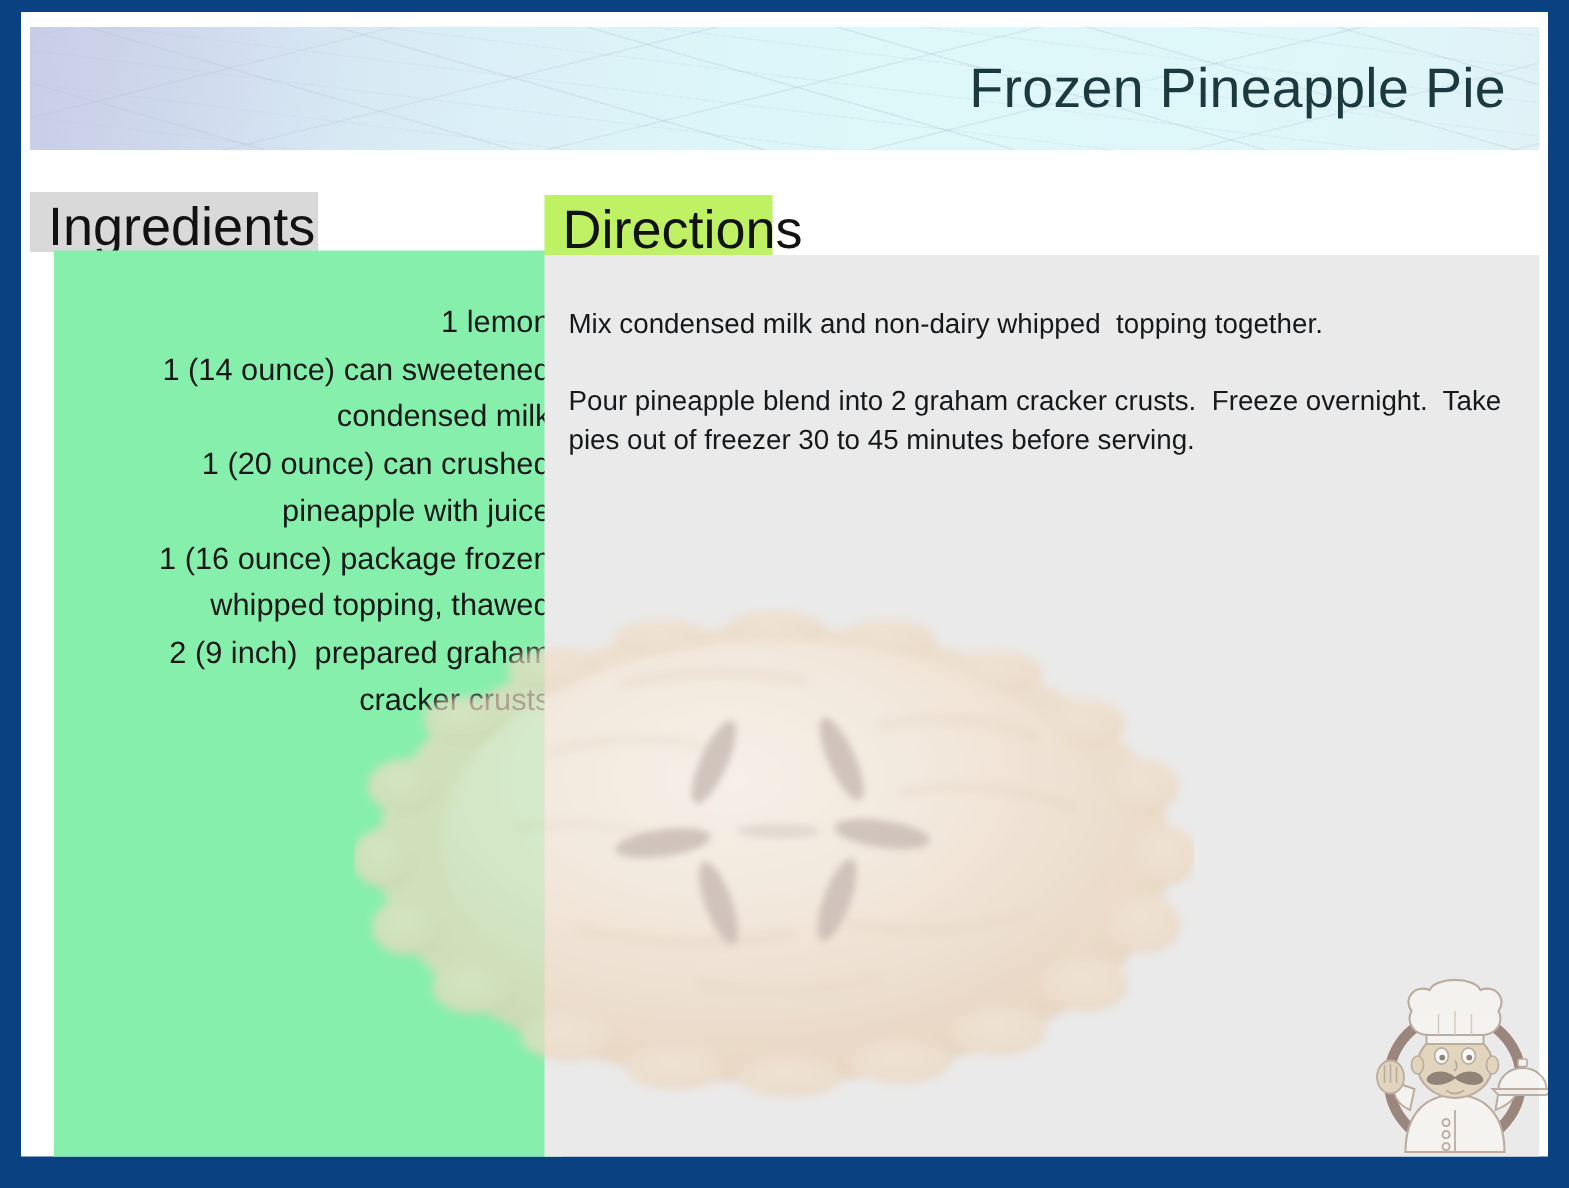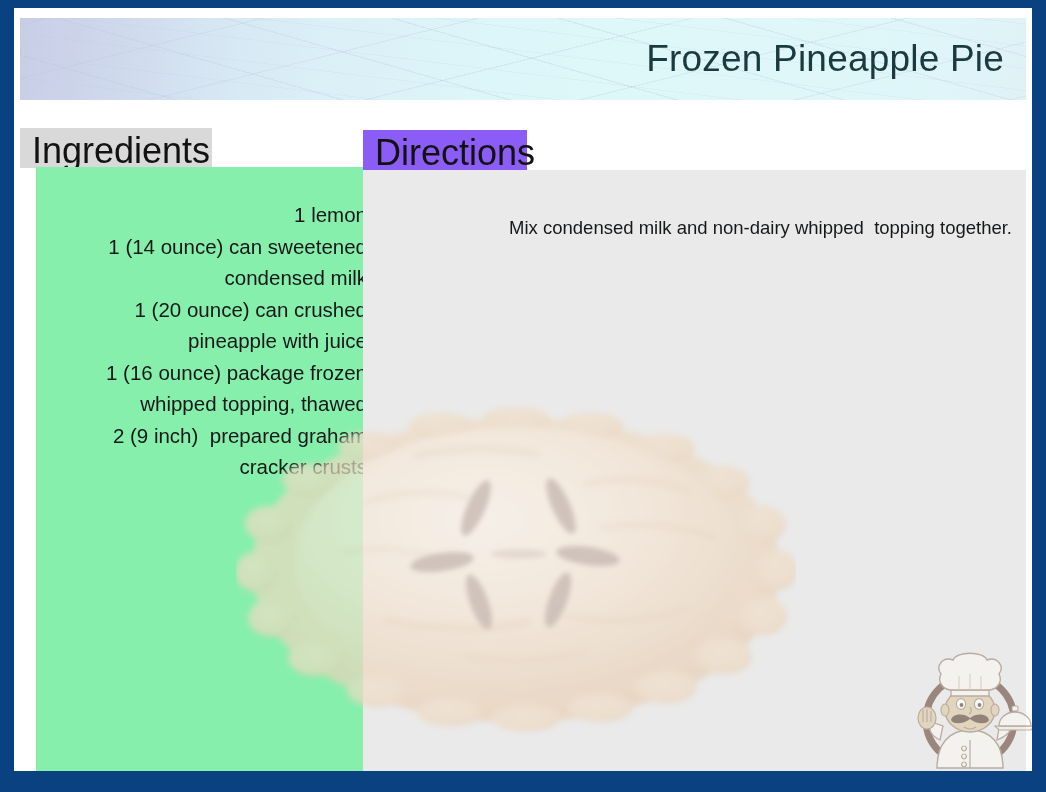--- a/index.html
+++ b/index.html
@@ -126,45 +126,44 @@
     right: 8px;
     font-size: 20.5px;
     line-height: 31.5px;
     color: #16181a;
     white-space: pre-wrap;
   }
 
   #directions-tab {
     left: 349px;
     top: 122px;
-    width: 164px;
+    width: 152px;
     height: 41px;
-    background: #8b5cf6;
+    background: #bef264;
   }
   #directions-panel {
     position: absolute;
     left: 349px;
     top: 162px;
     width: 663px;
     height: 602px;
     background: #eaeaea;
   }
   #directions-body {
     position: absolute;
     left: 16px;
     top: 28px;
     right: 14px;
     font-size: 18.5px;
     line-height: 26px;
     color: #16181a;
   }
   #directions-body p {
-    margin: 17px 0 25px 0;
+    margin: 5px 0 25px 0;
     white-space: pre-wrap;
-    text-align: right;
   }
   #directions-body p:last-child { margin-bottom: 0; }
 
   
   #pie-image {
     position: absolute;
     left: 222px;
     top: 396px;
     width: 560px;
     height: 332px;
@@ -207,20 +206,21 @@
 whipped topping, thawed
 2 (9 inch)  prepared graham
 cracker crusts</div>
     </div>
 
     <div class="tab" id="directions-tab">Directions</div>
 
     <div id="directions-panel">
       <div id="directions-body">
         <p>Mix condensed milk and non-dairy whipped  topping together.</p>
+        <p>Pour pineapple blend into 2 graham cracker crusts.  Freeze overnight.  Take pies out of freezer 30 to 45 minutes before serving.</p>
       </div>
     </div>
 
     <svg id="pie-image" viewBox="0 0 560 332">
       <defs>
         <radialGradient id="pieGrad" cx="42%" cy="34%" r="72%">
           <stop offset="0%" stop-color="#fcf3e8"></stop>
           <stop offset="42%" stop-color="#f7e8d8"></stop>
           <stop offset="76%" stop-color="#f0dcc6"></stop>
           <stop offset="100%" stop-color="#e6cdb3"></stop>

